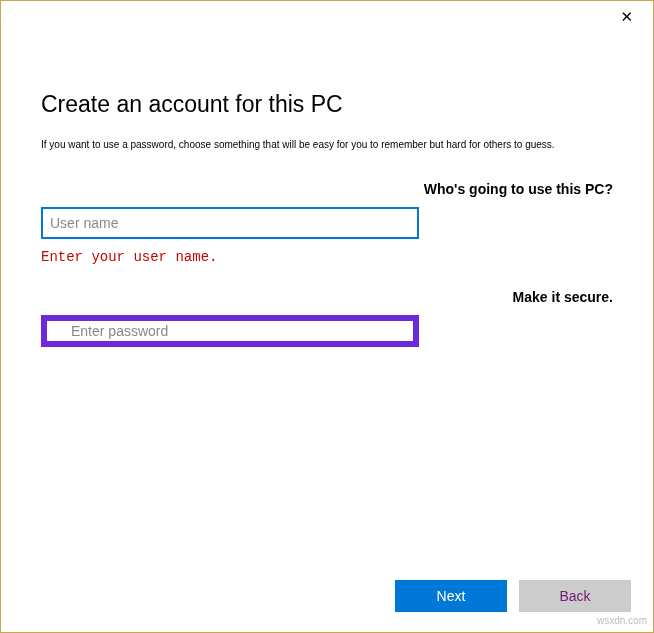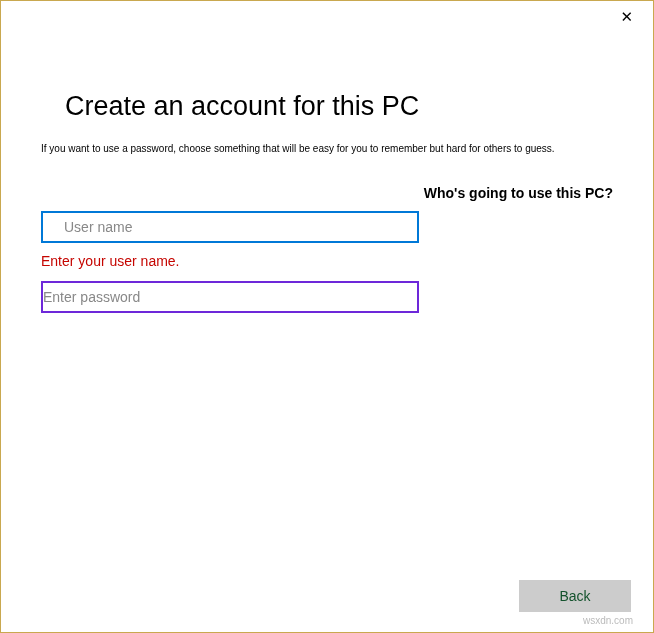--- a/index.html
+++ b/index.html
@@ -27,65 +27,65 @@
       color: #000;
       cursor: pointer;
       font-family: Arial, sans-serif;
       line-height: 1;
       padding: 4px 8px;
     }
     .content {
       padding: 25px 40px 0 40px;
     }
     h1 {
-      font-size: 27px;
+      font-size: 23px;
       font-weight: 400;
       color: #000;
       margin-top: 35px;
       margin-bottom: 20px;
-      margin-left: 24px;
     }
     .description {
       font-size: 10px;
       color: #000;
       line-height: 1.45;
       margin-bottom: 28px;
     }
     .section-label {
       font-size: 14px;
       font-weight: 600;
       color: #000;
       margin-bottom: 10px;
       text-align: right;
     }
     .input-row {
       margin-bottom: 10px;
     }
     input[type="text"], input[type="password"] {
       width: 378px;
       height: 32px;
-      padding: 0 0;
+      padding: 0 24px;
       font-size: 14px;
       font-family: inherit;
-      border: 2px solid #6d28d9;
+      border: 6px solid #6d28d9;
       outline: none;
       background: #fff;
     }
     input.focused {
       border: 2px solid #0078d7;
-      padding: 0 21px;
+      padding: 0 7px;
     }
     input::placeholder {
       color: #888;
     }
     .error-text {
       color: #c50500;
       font-size: 14px;
       margin-top: 8px;
-      margin-bottom: 12px;
+      margin-bottom: 24px;
+      font-family: Liberation Mono, monospace;
     }
     .footer {
       position: absolute;
       bottom: 20px;
       right: 22px;
       display: flex;
       gap: 12px;
     }
     .btn {
       width: 112px;
@@ -94,26 +94,26 @@
       font-size: 14px;
       font-family: inherit;
       cursor: pointer;
     }
     .btn-primary {
       background: #0078d7;
       color: #fff;
     }
     .btn-secondary {
       background: #cccccc;
-      color: #14532d;
+      color: #701a75;
     }
     .watermark {
       position: absolute;
       bottom: 6px;
-      right: 20px;
+      right: 6px;
       font-size: 10px;
       color: #bbb;
       font-family: Arial, sans-serif;
     }
   </style>
 </head>
 <body>
 
 <div class="titlebar">
   <span class="close-icon">✕</span>
@@ -122,22 +122,24 @@
 <div class="content">
   <h1>Create an account for this PC</h1>
   <p class="description">If you want to use a password, choose something that will be easy for you to remember but hard for others to guess.</p>
 
   <div class="section-label">Who's going to use this PC?</div>
   <div class="input-row">
     <input type="text" class="focused" placeholder="User name" style="">
   </div>
   <div class="error-text">Enter your user name.</div>
 
+  <div class="section-label">Make it secure.</div>
   <div class="input-row">
     <input type="password" placeholder="Enter password" style="">
   </div>
 </div>
 
 <div class="footer">
+  <button class="btn btn-primary">Next</button>
   <button class="btn btn-secondary">Back</button>
 </div>
 
 <div class="watermark">wsxdn.com</div>
 
 </body></html>

